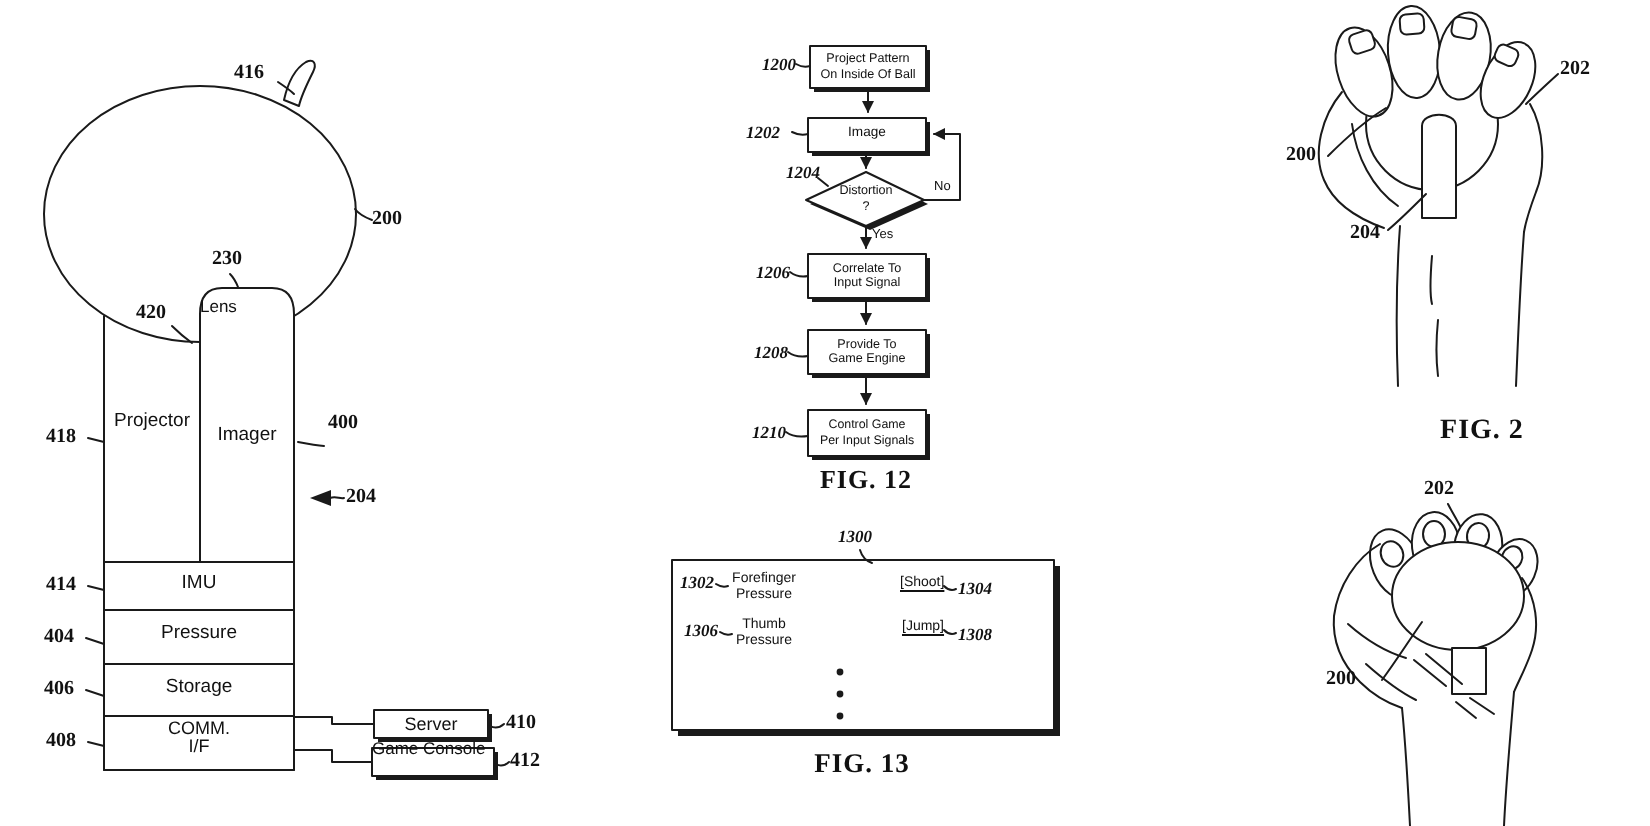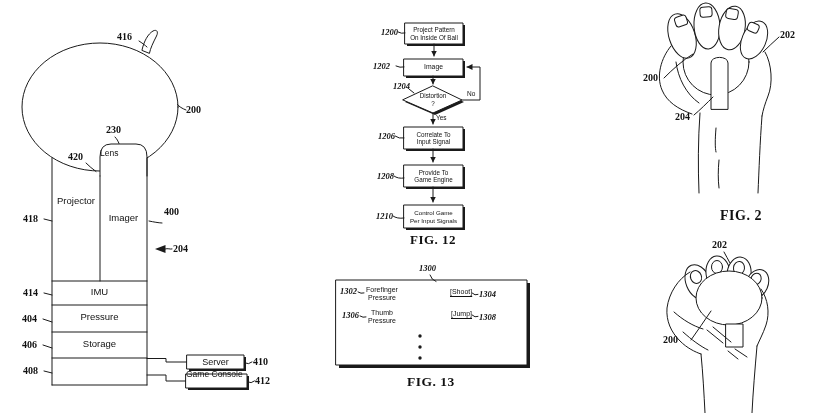--- a/index.html
+++ b/index.html
@@ -160,31 +160,33 @@
       <path d="M 691 340 C 698 330.5 704 321 711 311"></path>
     </g>
   </svg>
 
   <span class="lbl ref" style="left:117px;top:31px">416</span>
   <span class="lbl ref" style="left:186px;top:104px">200</span>
   <span class="lbl ref" style="left:106px;top:124px">230</span>
   <span class="lbl blksm" style="left:100px;top:149px;width:47px">Lens</span>
   <span class="lbl ref" style="left:68px;top:151px">420</span>
   <span class="lbl ref" style="left:23px;top:213px">418</span>
-  <span class="lbl blk" style="left:52px;top:196px;width:48px">Projector</span>
+  <span class="lbl blk" style="left:52px;top:206px;width:48px">Projector</span>
   <span class="lbl blk" style="left:100px;top:213px;width:47px">Imager</span>
   <span class="lbl ref" style="left:164px;top:206px">400</span>
   <span class="lbl ref" style="left:173px;top:243px">204</span>
   <span class="lbl ref" style="left:23px;top:287px">414</span>
   <span class="lbl blk" style="left:52px;top:287px;width:95px">IMU</span>
   <span class="lbl ref" style="left:22px;top:313px">404</span>
   <span class="lbl blk" style="left:52px;top:312px;width:95px">Pressure</span>
   <span class="lbl ref" style="left:22px;top:339px">406</span>
   <span class="lbl blk" style="left:52px;top:339px;width:95px">Storage</span>
   <span class="lbl ref" style="left:23px;top:365px">408</span>
+  <span class="lbl blk" style="left:52px;top:360px;width:95px;font-size:9px;line-height:1.05">COMM.
+I/F</span>
   <span class="lbl blk" style="left:187px;top:357px;width:57px;font-size:9px">Server</span>
   <span class="lbl ref" style="left:253px;top:356px">410</span>
   <span class="lbl blksm" style="left:186px;top:370px;width:61px">Game Console</span>
   <span class="lbl ref" style="left:255px;top:375px">412</span>
 
   <span class="lbl refsm" style="left:381px;top:28px">1200</span>
   <div class="fcbox" style="left:405px;top:23px;width:58px;height:21px">Project Pattern
 On Inside Of Ball</div>
   <span class="lbl refsm" style="left:373px;top:62px">1202</span>
   <div class="fcbox" style="left:404px;top:59px;width:59px;height:17px;font-size:6.8px">Image</div>

